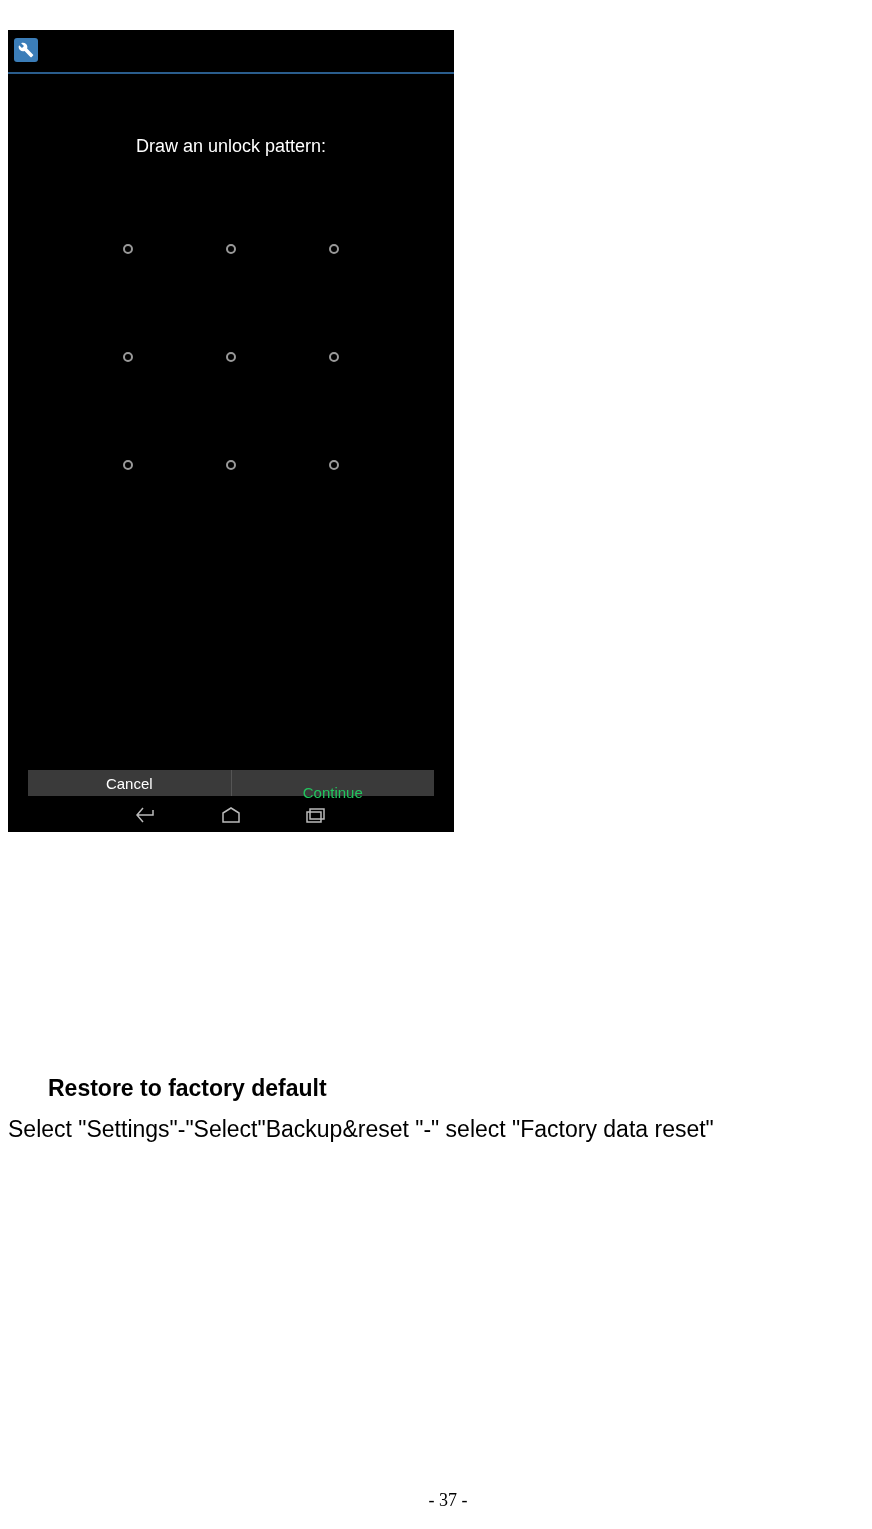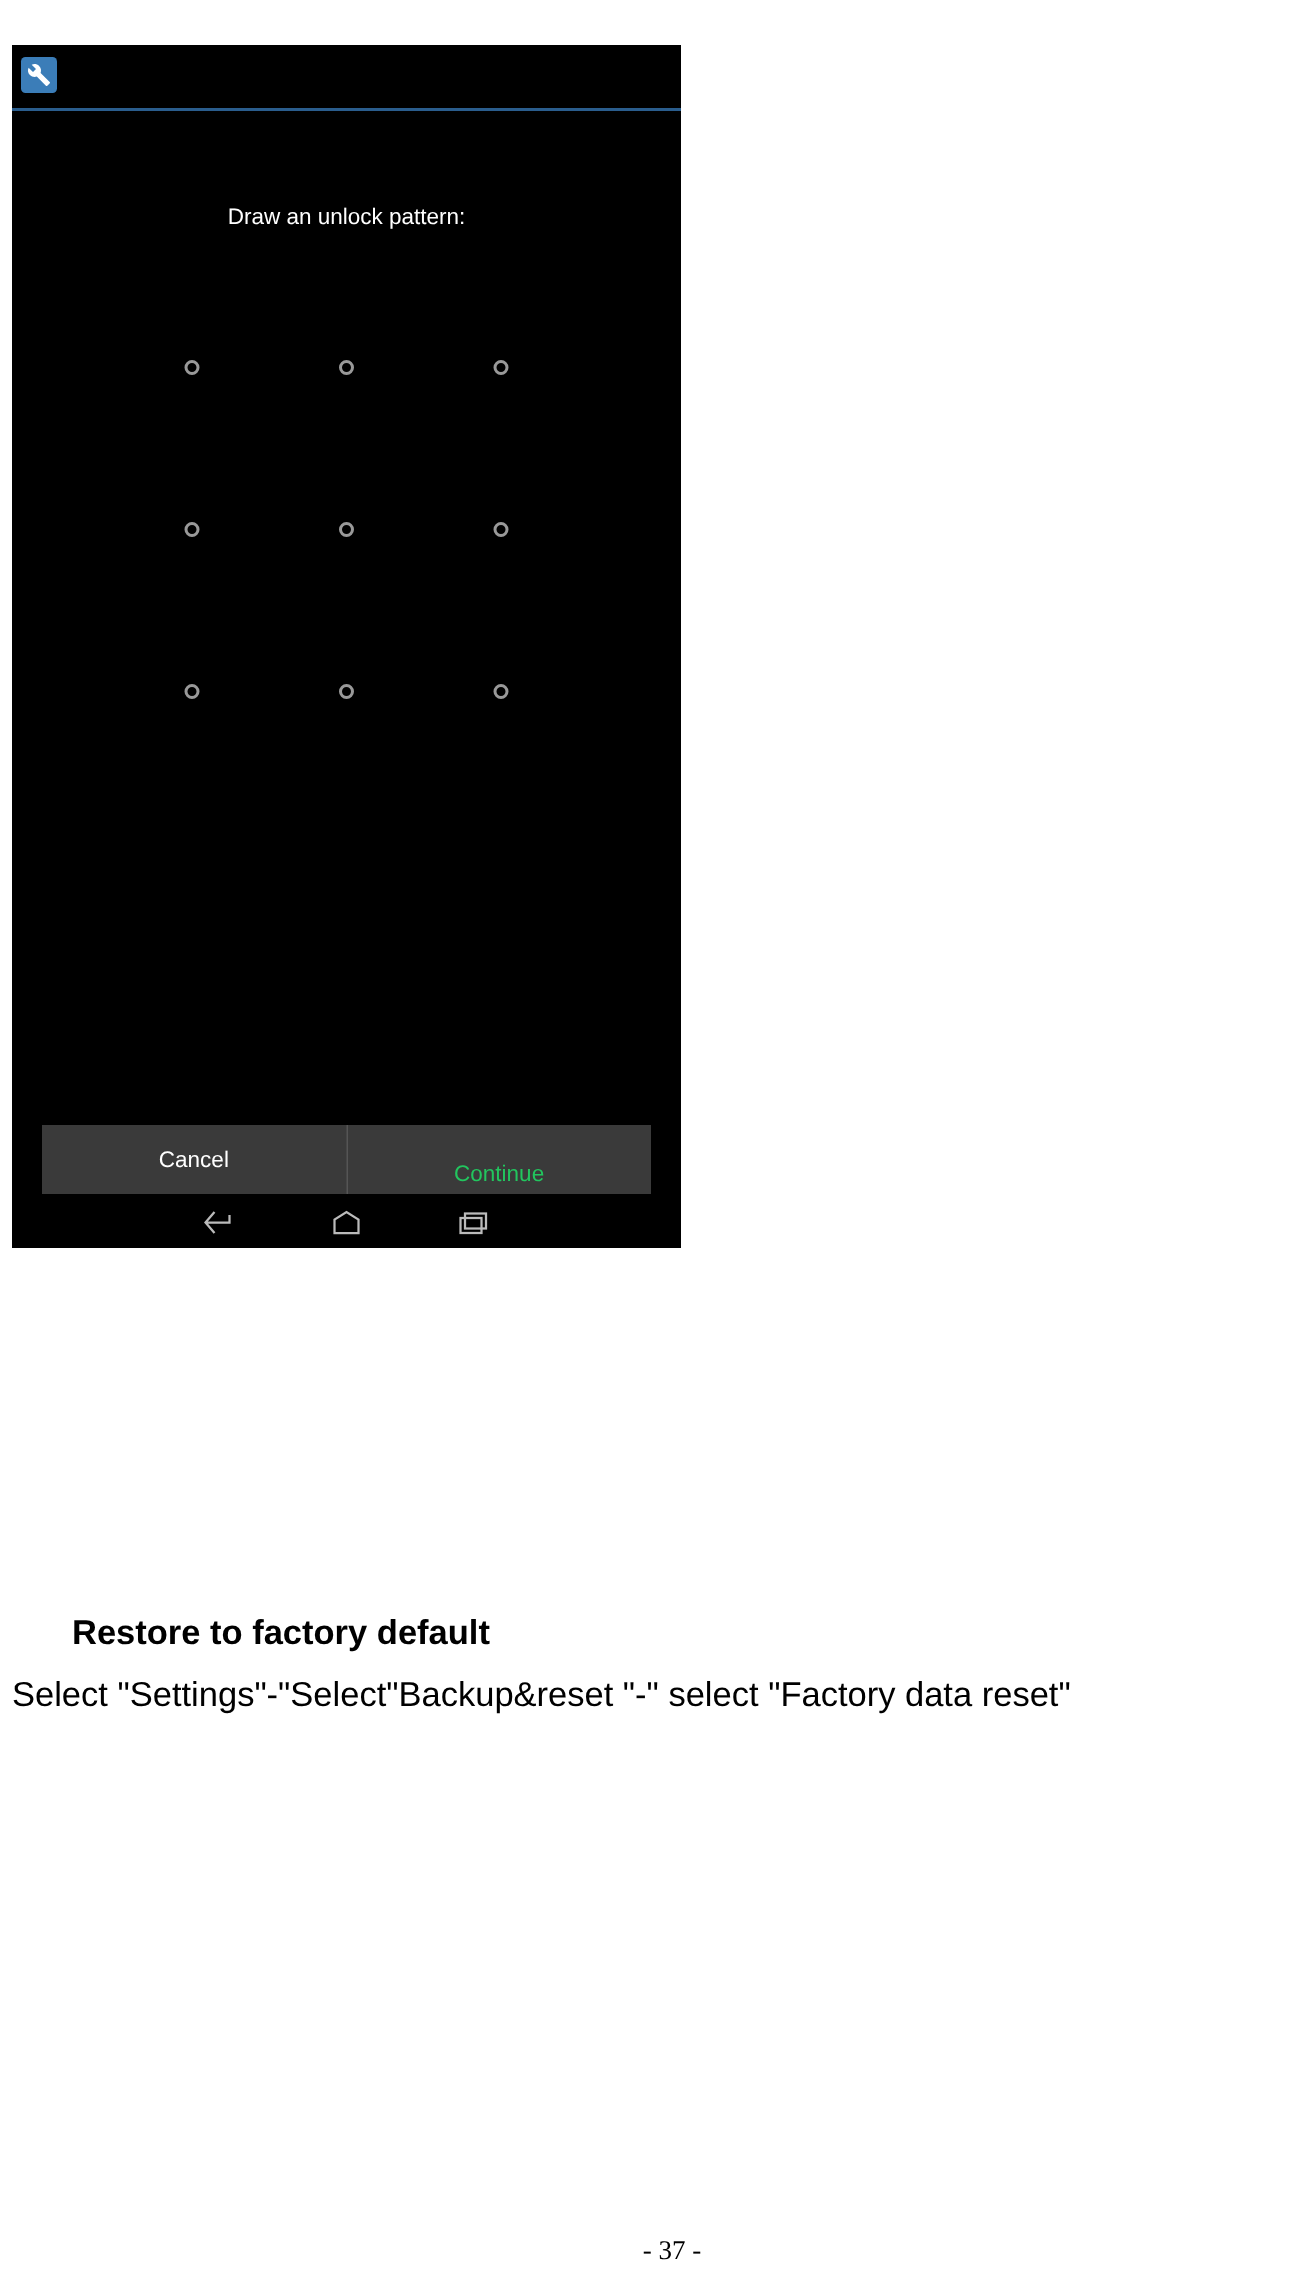--- a/index.html
+++ b/index.html
@@ -30,21 +30,21 @@
       background: #3b7db8;
       border-radius: 3px;
       display: flex;
       align-items: center;
       justify-content: center;
       margin-right: 10px;
     }
     .wrench-icon svg { width: 16px; height: 16px; }
     .instruction-text {
       color: #ffffff;
-      font-size: 15px;
+      font-size: 18px;
       text-align: center;
       margin-top: 62px;
     }
     .pattern-grid {
       display: grid;
       grid-template-columns: repeat(3, 1fr);
       grid-template-rows: repeat(3, 1fr);
       width: 240px;
       height: 240px;
       margin: 80px auto 0 auto;
@@ -60,21 +60,21 @@
       border-radius: 50%;
       background: transparent;
     }
     .button-bar {
       position: absolute;
       bottom: 36px;
       left: 20px;
       right: 20px;
       display: flex;
       background: #3a3a3a;
-      height: 46px;
+      height: 26px;
     }
     .button-bar-divider {
       width: 1px;
       background: #555;
     }
     .bottom-button {
       flex: 1;
       display: flex;
       align-items: center;
       justify-content: center;

